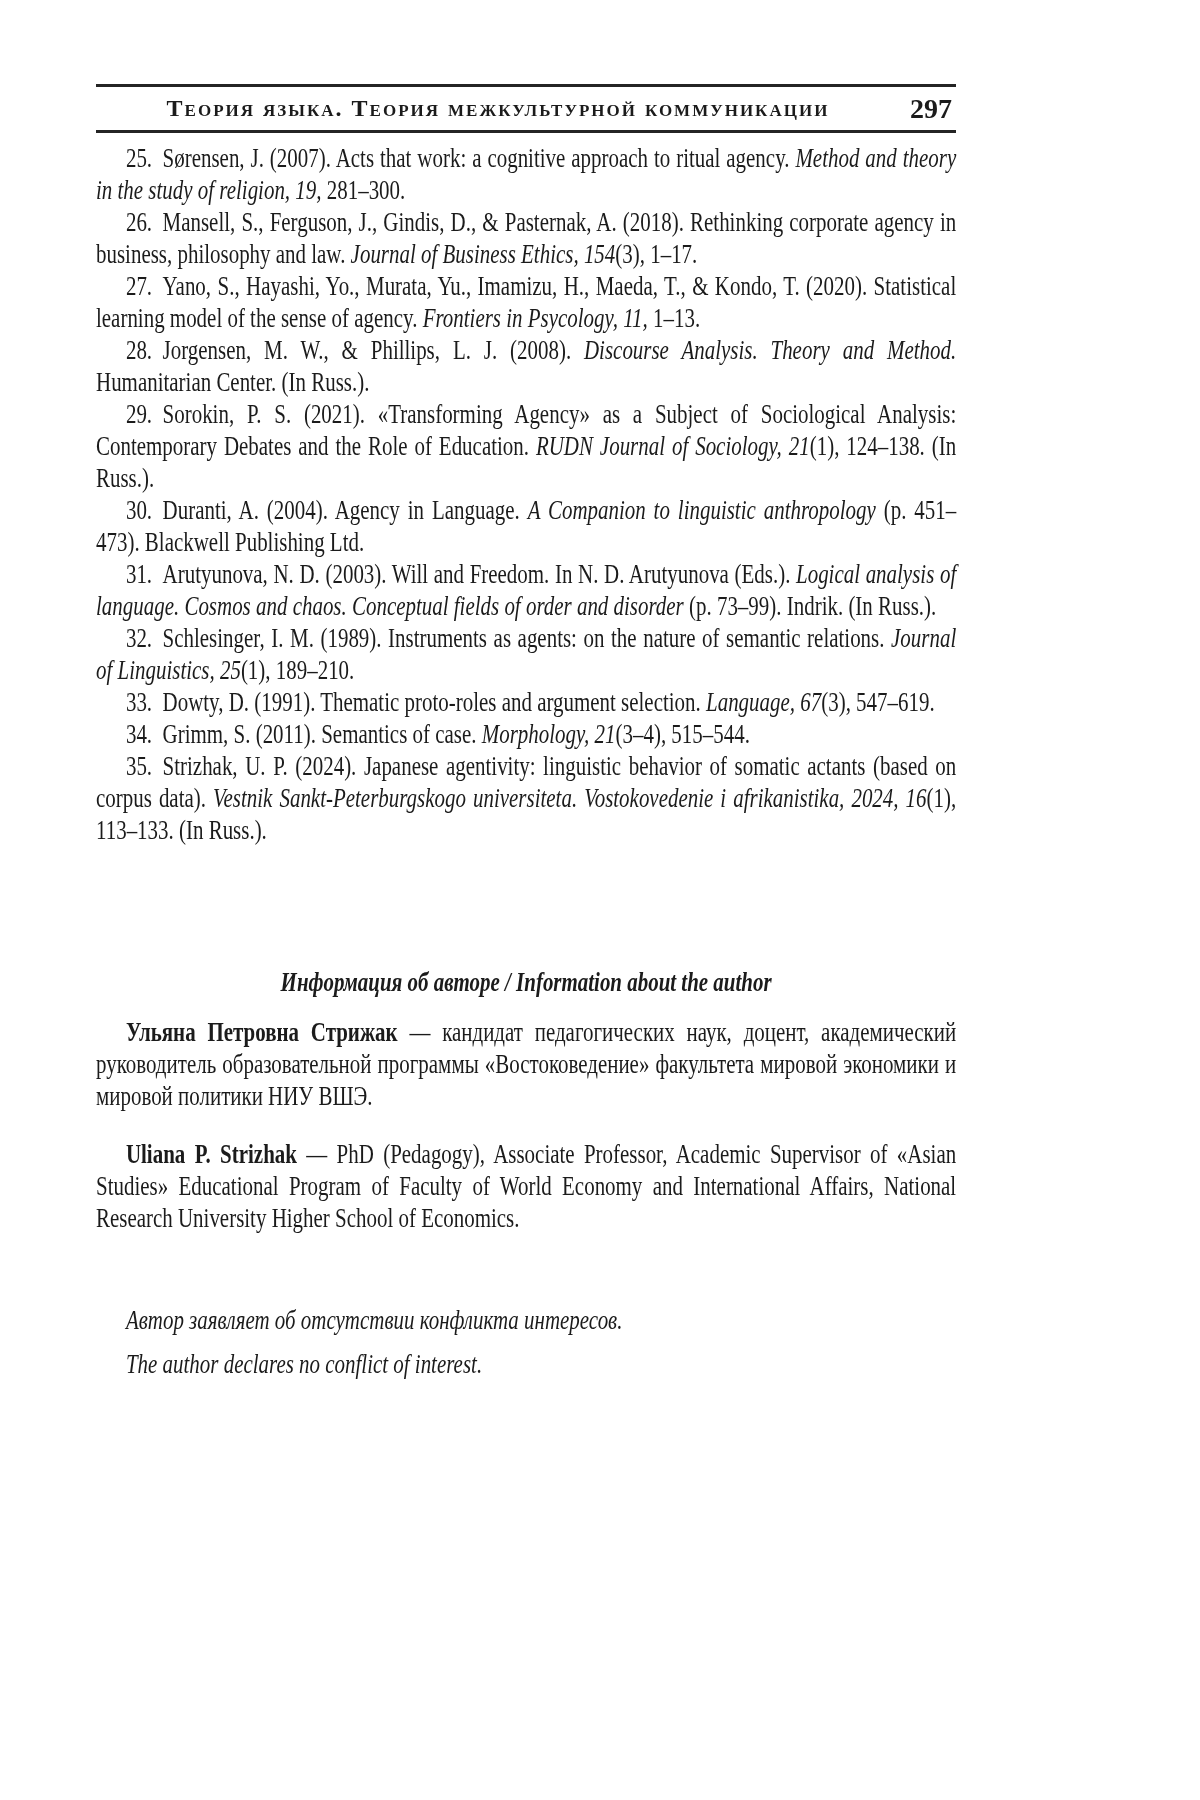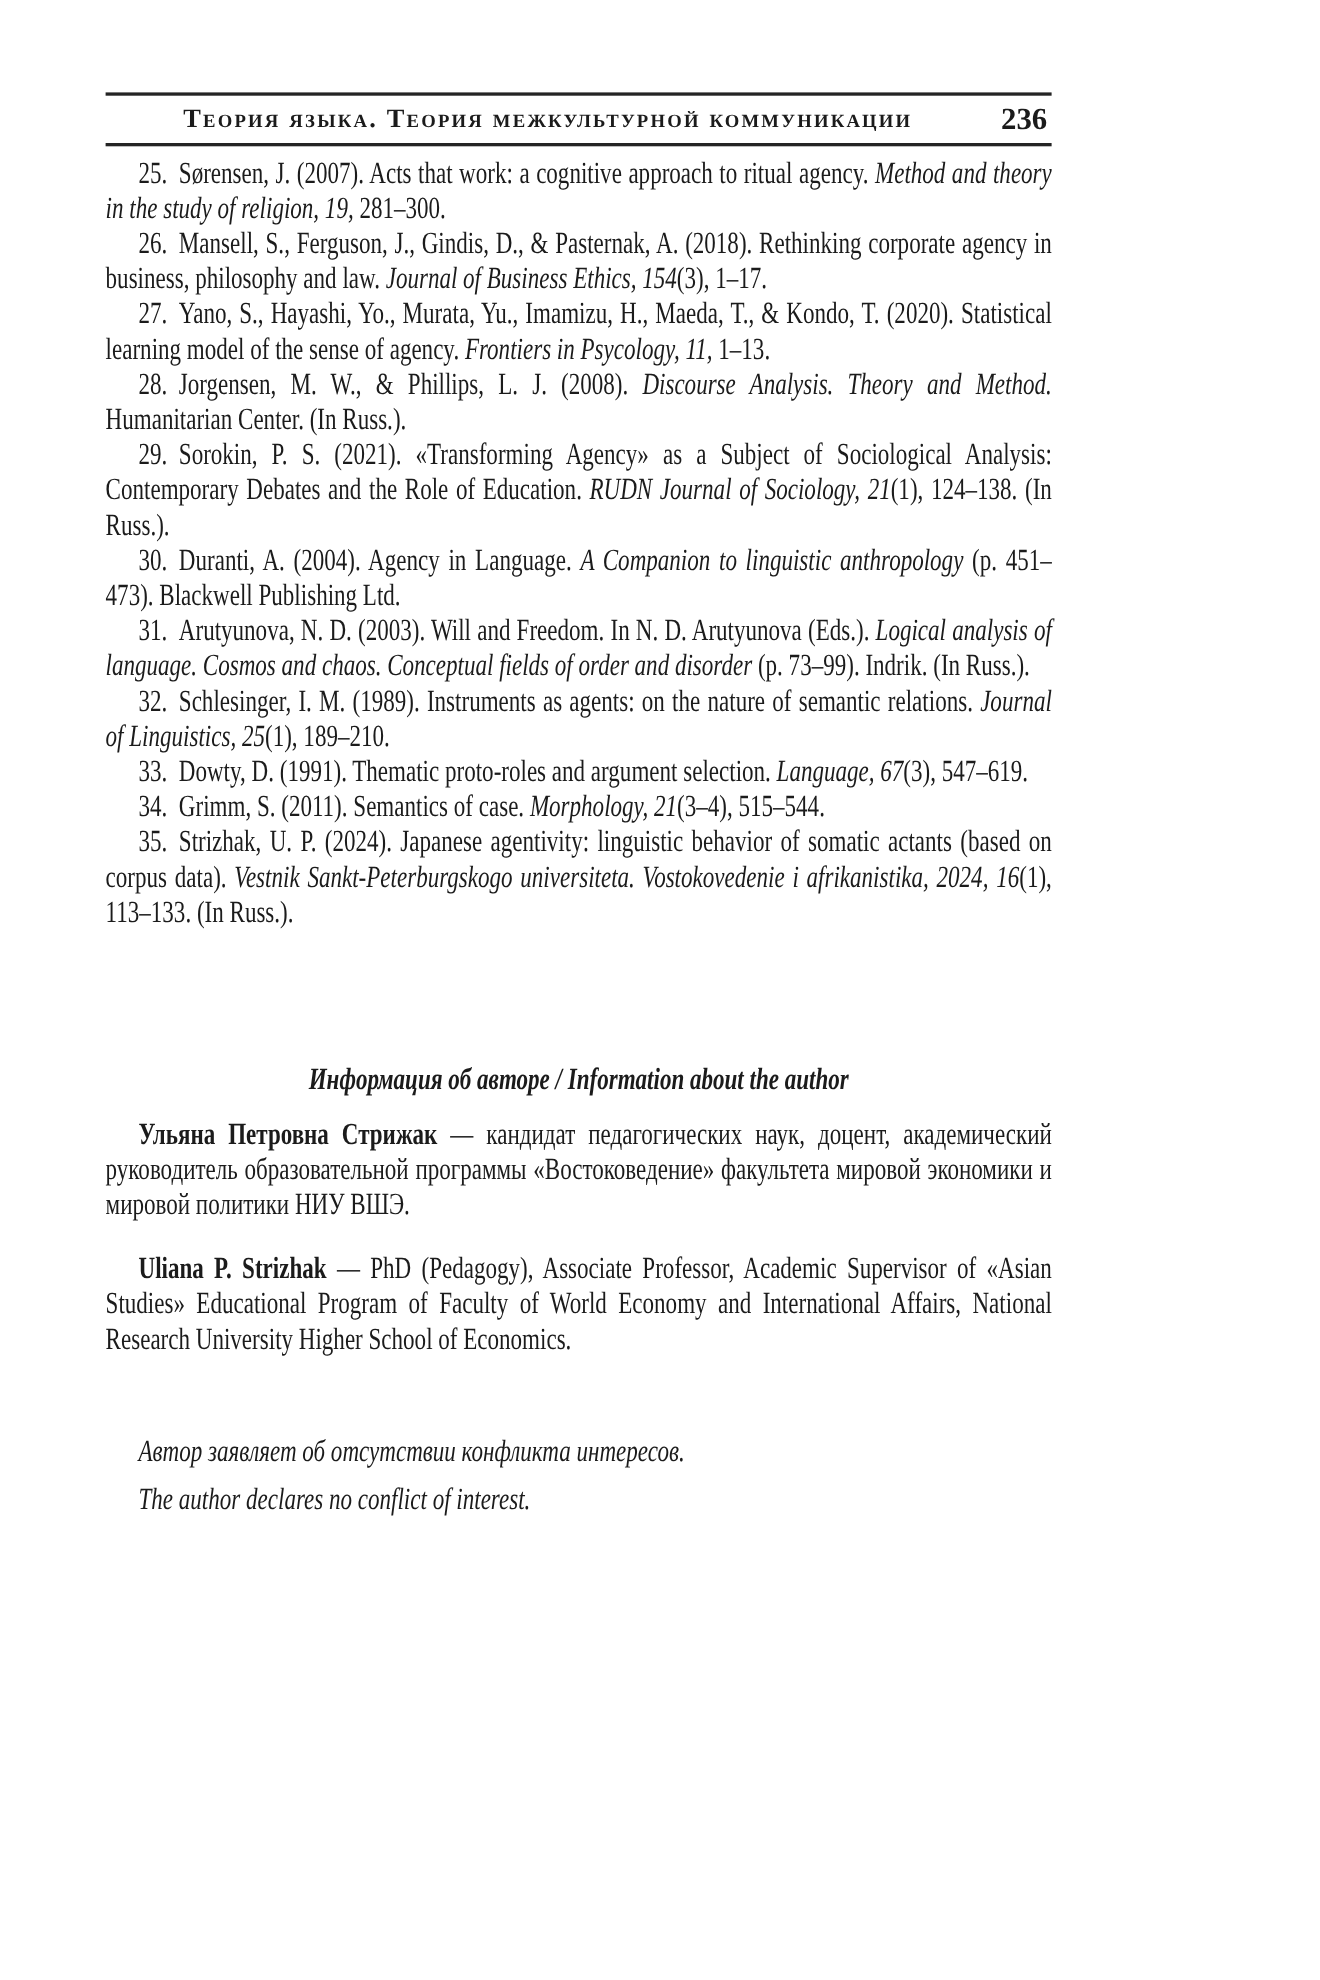--- a/index.html
+++ b/index.html
@@ -72,21 +72,21 @@
 </style>
 </head>
 <body>
 
 <div class="page">
 
   <header class="running-header">
     <div class="rule"></div>
     <div class="header-row">
       <span class="header-title">Теория языка. Теория межкультурной коммуникации</span>
-      <span class="page-number">236</span>
+      <span class="page-number">297</span>
     </div>
     <div class="rule"></div>
   </header>
 
   <main class="text-block">
     <section>
         <p class="reference"><span>25. Sørensen, J. (2007). Acts that work: a cognitive approach to ritual agency. </span><span class="it">Method and theory in the study of religion, 19,</span><span> 281–300.</span></p>
         <p class="reference"><span>26. Mansell, S., Ferguson, J., Gindis, D., &amp; Pasternak, A. (2018). Rethinking corporate agency in business, philosophy and law. </span><span class="it">Journal of Business Ethics, 154</span><span>(3), 1–17.</span></p>
         <p class="reference"><span>27. Yano, S., Hayashi, Yo., Murata, Yu., Imamizu, H., Maeda, T., &amp; Kondo, T. (2020). Statistical learning model of the sense of agency. </span><span class="it">Frontiers in Psycology, 11,</span><span> 1–13.</span></p>
         <p class="reference"><span>28. Jorgensen, M. W., &amp; Phillips, L. J. (2008). </span><span class="it">Discourse Analysis. Theory and Method.</span><span> Humanitarian Center. (In Russ.).</span></p>

